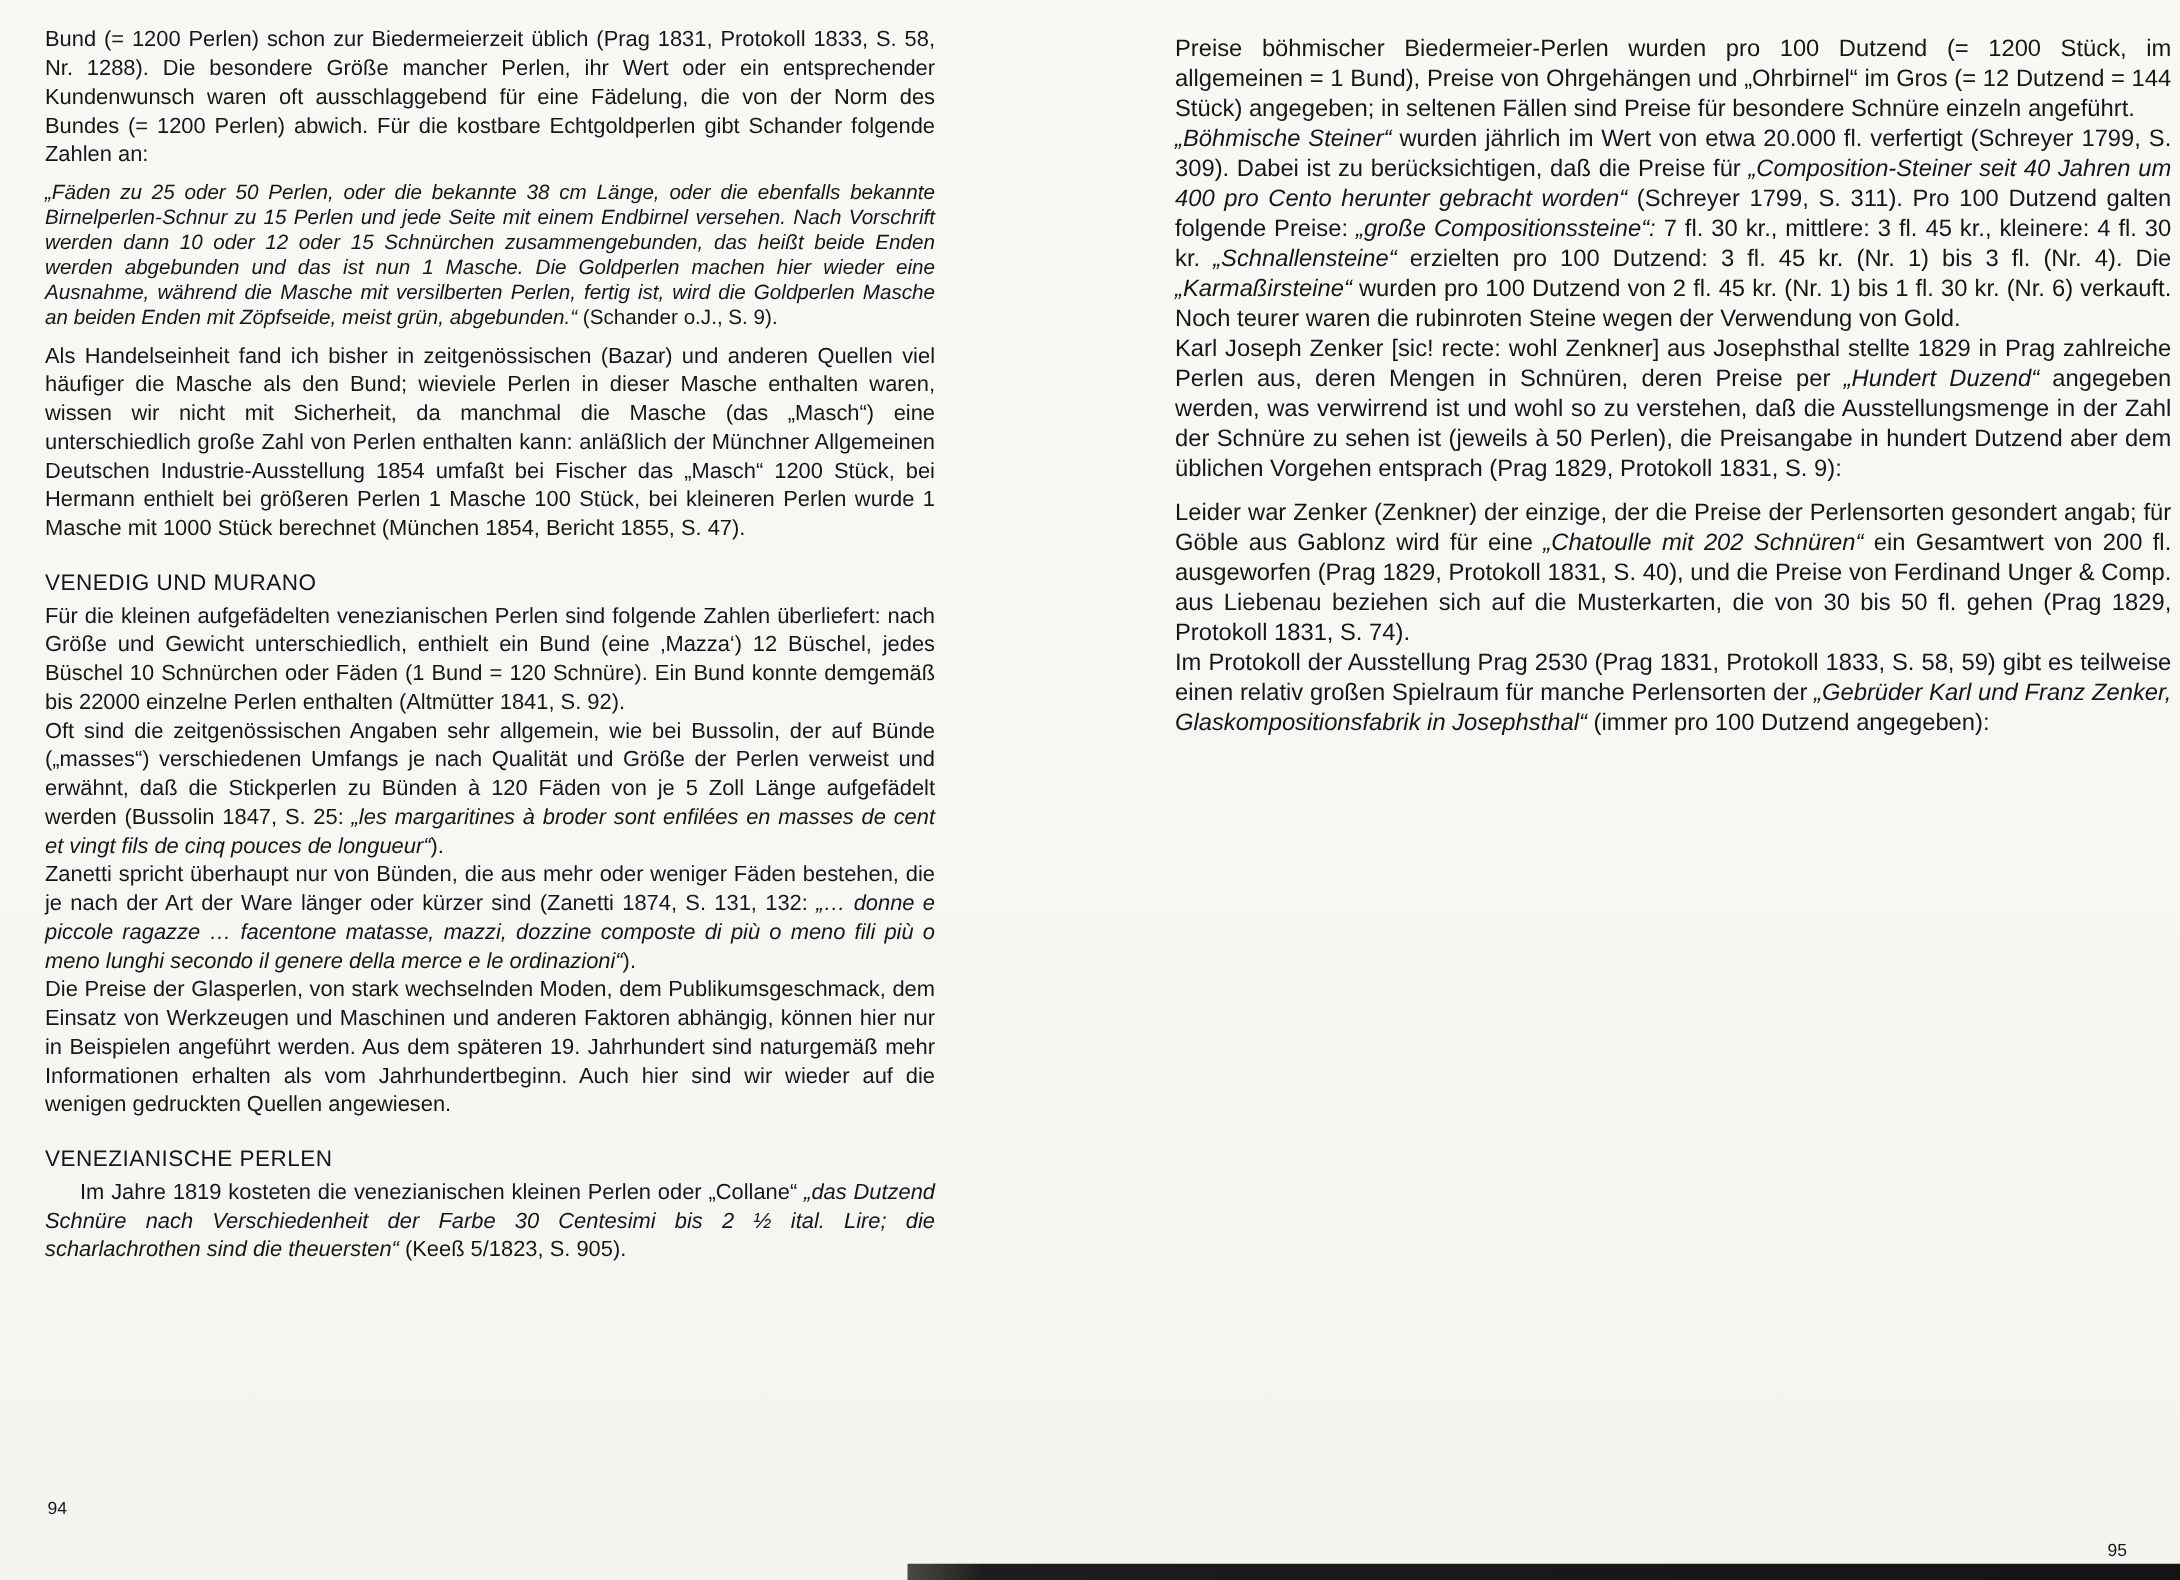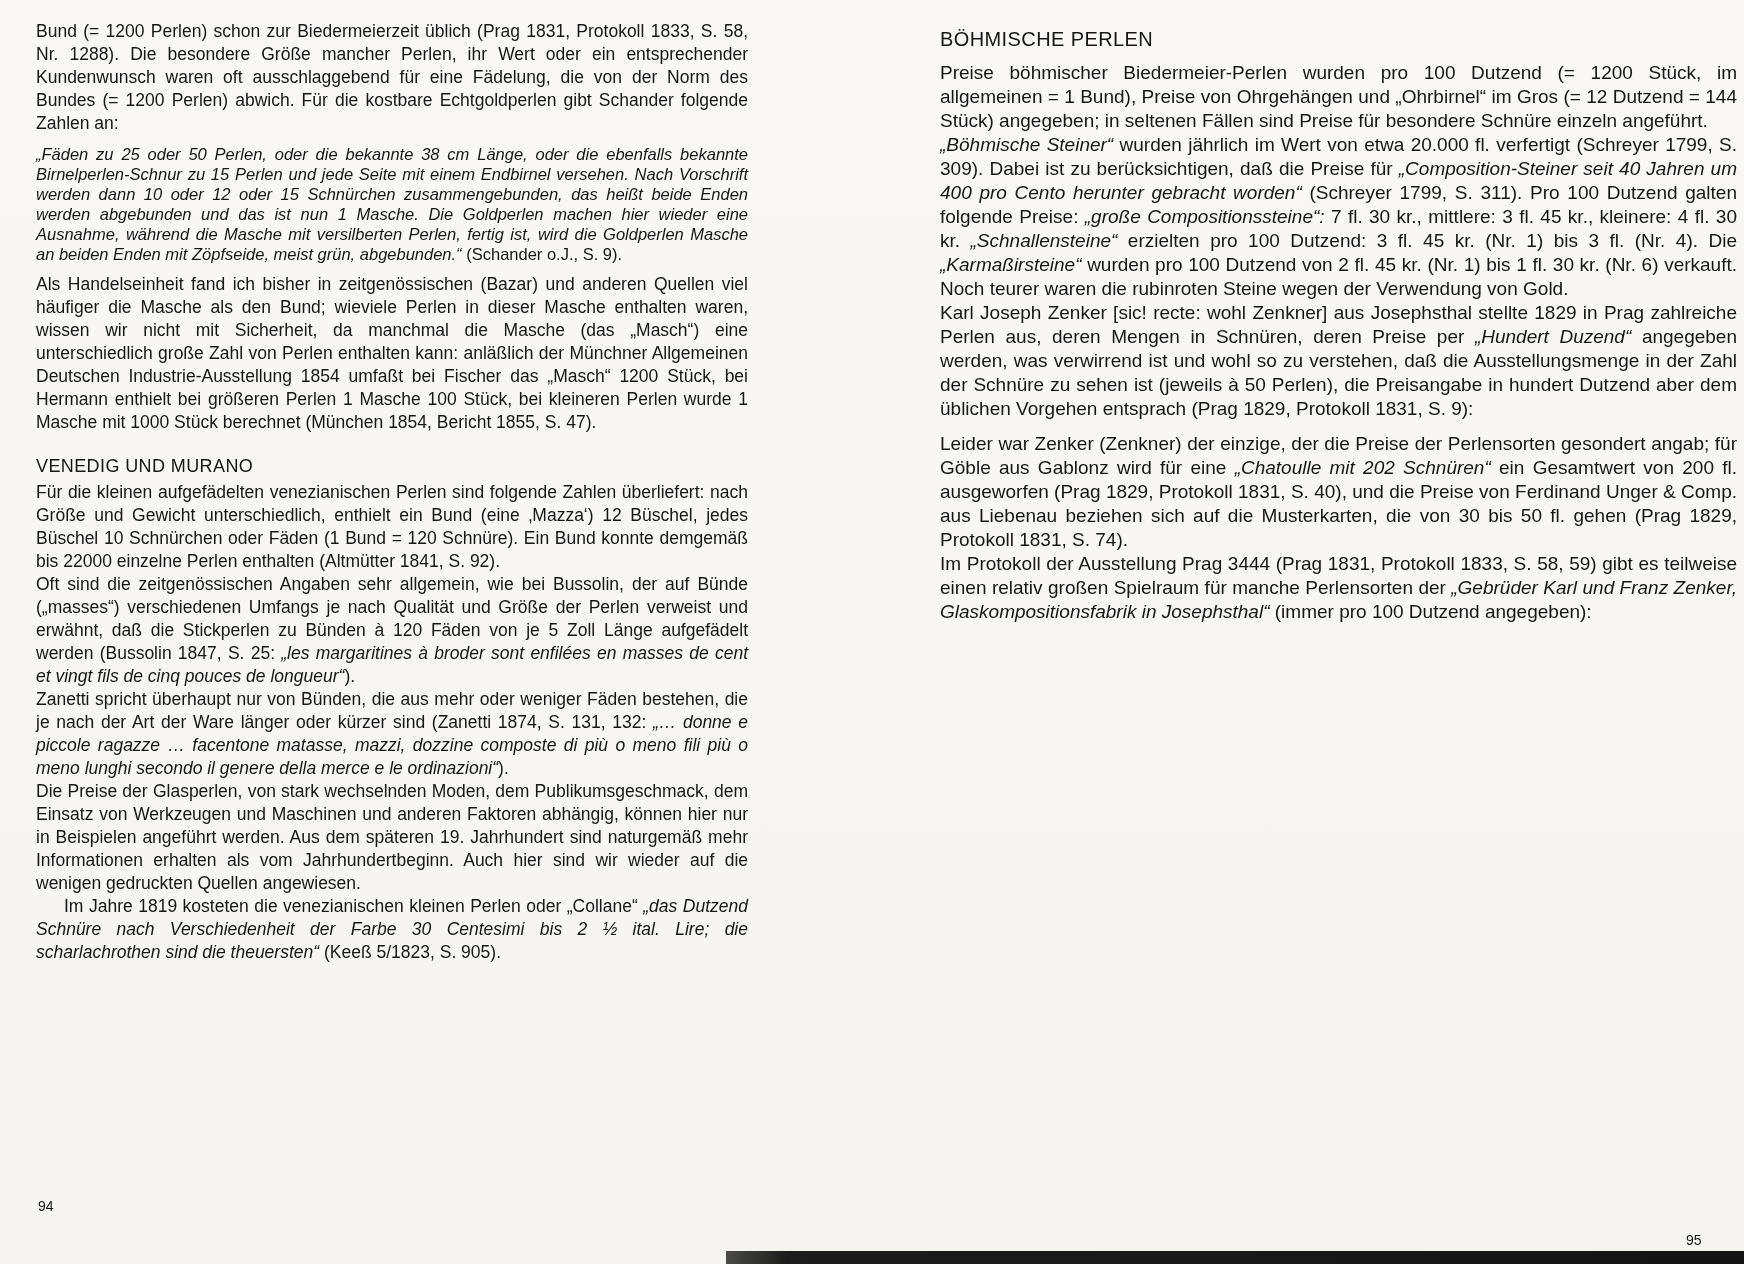--- a/index.html
+++ b/index.html
@@ -34,33 +34,33 @@
     <div class="quote"><span style="font-style: italic;">„Fäden zu 25 oder 50 Perlen, oder die bekannte 38 cm Länge, oder die ebenfalls bekannte Birnelperlen-Schnur zu 15 Perlen und jede Seite mit einem Endbirnel versehen. Nach Vorschrift werden dann 10 oder 12 oder 15 Schnürchen zusammengebunden, das heißt beide Enden werden abgebunden und das ist nun 1 Masche. Die Goldperlen machen hier wieder eine Ausnahme, während die Masche mit versilberten Perlen, fertig ist, wird die Goldperlen Masche an beiden Enden mit Zöpfseide, meist grün, abgebunden.“</span><span style="font-style: normal;"> (Schander o.J., S. 9).</span></div>
     <p><span style="font-style: normal;">Als Handelseinheit fand ich bisher in zeitgenössischen (Bazar) und anderen Quellen viel häufiger die Masche als den Bund; wieviele Perlen in dieser Masche enthalten waren, wissen wir nicht mit Sicherheit, da manchmal die Masche (das „Masch“) eine unterschiedlich große Zahl von Perlen enthalten kann: anläßlich der Münchner Allgemeinen Deutschen Industrie-Ausstellung 1854 umfaßt bei Fischer das „Masch“ 1200 Stück, bei Hermann enthielt bei größeren Perlen 1 Masche 100 Stück, bei kleineren Perlen wurde 1 Masche mit 1000 Stück berechnet (München 1854, Bericht 1855, S. 47).</span></p>
 
     <h2 class="sec">VENEDIG UND MURANO</h2>
     <p><span style="font-style: normal;">Für die kleinen aufgefädelten venezianischen Perlen sind folgende Zahlen überliefert: nach Größe und Gewicht unterschiedlich, enthielt ein Bund (eine ‚Mazza‘) 12 Büschel, jedes Büschel 10 Schnürchen oder Fäden (1 Bund = 120 Schnüre). Ein Bund konnte demgemäß bis 22000 einzelne Perlen enthalten (Altmütter 1841, S. 92).</span></p>
     <p><span style="font-style: normal;">Oft sind die zeitgenössischen Angaben sehr allgemein, wie bei Bussolin, der auf Bünde („masses“) verschiedenen Umfangs je nach Qualität und Größe der Perlen verweist und erwähnt, daß die Stickperlen zu Bünden à 120 Fäden von je 5 Zoll Länge aufgefädelt werden (Bussolin 1847, S. 25: </span><span style="font-style: italic;">„les margaritines à broder sont enfilées en masses de cent et vingt fils de cinq pouces de longueur“</span><span style="font-style: normal;">).</span></p>
     <p><span style="font-style: normal;">Zanetti spricht überhaupt nur von Bünden, die aus mehr oder weniger Fäden bestehen, die je nach der Art der Ware länger oder kürzer sind (Zanetti 1874, S. 131, 132: </span><span style="font-style: italic;">„… donne e piccole ragazze … facentone matasse, mazzi, dozzine composte di più o meno fili più o meno lunghi secondo il genere della merce e le ordinazioni“</span><span style="font-style: normal;">).</span></p>
 
     <p><span style="font-style: normal;">Die Preise der Glasperlen, von stark wechselnden Moden, dem Publikumsgeschmack, dem Einsatz von Werkzeugen und Maschinen und anderen Faktoren abhängig, können hier nur in Beispielen angeführt werden. Aus dem späteren 19. Jahrhundert sind naturgemäß mehr Informationen erhalten als vom Jahrhundertbeginn. Auch hier sind wir wieder auf die wenigen gedruckten Quellen angewiesen.</span></p>
 
+    <h2 class="sec">VENEZIANISCHE PERLEN</h2>
     <p><span style="font-style: normal; margin-left: 28px;">Im Jahre 1819 kosteten die venezianischen kleinen Perlen oder „Collane“ </span><span style="font-style: italic;">„das Dutzend Schnüre nach Verschiedenheit der Farbe 30 Centesimi bis 2 ½ ital. Lire; die scharlachrothen sind die theuersten“</span><span style="font-style: normal;"> (Keeß 5/1823, S. 905).</span></p>
   </section>
 
   <section class="col-right">
-    <h2 class="sec">BÖHMISCHE PERLEN</h2>
     <p><span style="font-style: normal;">Preise böhmischer Biedermeier-Perlen wurden pro 100 Dutzend (= 1200 Stück, im allgemeinen = 1 Bund), Preise von Ohrgehängen und „Ohrbirnel“ im Gros (= 12 Dutzend = 144 Stück) angegeben; in seltenen Fällen sind Preise für besondere Schnüre einzeln angeführt.</span></p>
     <p><span style="font-style: italic;">„Böhmische Steiner“</span><span style="font-style: normal;"> wurden jährlich im Wert von etwa 20.000 fl. verfertigt (Schreyer 1799, S. 309). Dabei ist zu berücksichtigen, daß die Preise für </span><span style="font-style: italic;">„Composition-Steiner seit 40 Jahren um 400 pro Cento herunter gebracht worden“</span><span style="font-style: normal;"> (Schreyer 1799, S. 311). Pro 100 Dutzend galten folgende Preise: </span><span style="font-style: italic;">„große Compositionssteine“:</span><span style="font-style: normal;"> 7 fl. 30 kr., mittlere: 3 fl. 45 kr., kleinere: 4 fl. 30 kr. </span><span style="font-style: italic;">„Schnallensteine“</span><span style="font-style: normal;"> erzielten pro 100 Dutzend: 3 fl. 45 kr. (Nr. 1) bis 3 fl. (Nr. 4). Die </span><span style="font-style: italic;">„Karmaßirsteine“</span><span style="font-style: normal;"> wurden pro 100 Dutzend von 2 fl. 45 kr. (Nr. 1) bis 1 fl. 30 kr. (Nr. 6) verkauft. Noch teurer waren die rubinroten Steine wegen der Verwendung von Gold.</span></p>
     <p><span style="font-style: normal;">Karl Joseph Zenker [sic! recte: wohl Zenkner] aus Josephsthal stellte 1829 in Prag zahlreiche Perlen aus, deren Mengen in Schnüren, deren Preise per </span><span style="font-style: italic;">„Hundert Duzend“</span><span style="font-style: normal;"> angegeben werden, was verwirrend ist und wohl so zu verstehen, daß die Ausstellungsmenge in der Zahl der Schnüre zu sehen ist (jeweils à 50 Perlen), die Preisangabe in hundert Dutzend aber dem üblichen Vorgehen entsprach (Prag 1829, Protokoll 1831, S. 9):</span></p>
 
     <div class="plist"></div>
 
     <p><span style="font-style: normal;">Leider war Zenker (Zenkner) der einzige, der die Preise der Perlensorten gesondert angab; für Göble aus Gablonz wird für eine </span><span style="font-style: italic;">„Chatoulle mit 202 Schnüren“</span><span style="font-style: normal;"> ein Gesamtwert von 200 fl. ausgeworfen (Prag 1829, Protokoll 1831, S. 40), und die Preise von Ferdinand Unger &amp; Comp. aus Liebenau beziehen sich auf die Musterkarten, die von 30 bis 50 fl. gehen (Prag 1829, Protokoll 1831, S. 74).</span></p>
-    <p><span style="font-style: normal;">Im Protokoll der Ausstellung Prag 3444 (Prag 1831, Protokoll 1833, S. 58, 59) gibt es teilweise einen relativ großen Spielraum für manche Perlensorten der </span><span style="font-style: italic;">„Gebrüder Karl und Franz Zenker, Glaskompositionsfabrik in Josephsthal“</span><span style="font-style: normal;"> (immer pro 100 Dutzend angegeben):</span></p>
+    <p><span style="font-style: normal;">Im Protokoll der Ausstellung Prag 2530 (Prag 1831, Protokoll 1833, S. 58, 59) gibt es teilweise einen relativ großen Spielraum für manche Perlensorten der </span><span style="font-style: italic;">„Gebrüder Karl und Franz Zenker, Glaskompositionsfabrik in Josephsthal“</span><span style="font-style: normal;"> (immer pro 100 Dutzend angegeben):</span></p>
 
     <div class="bcols">
       <div class="c1"></div>
       <div class="c2"></div>
     </div>
   </section>
 
   <div class="pagenum" id="pn94">94</div>
   <div class="pagenum" id="pn95">95</div>
 

